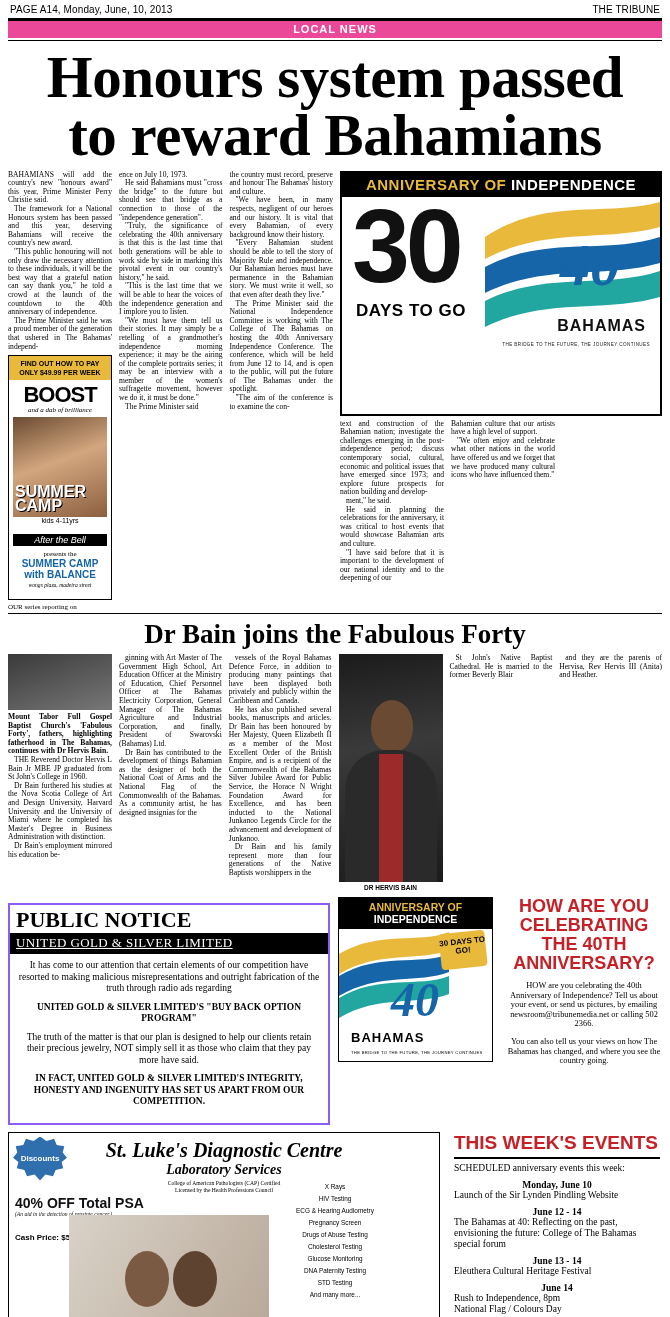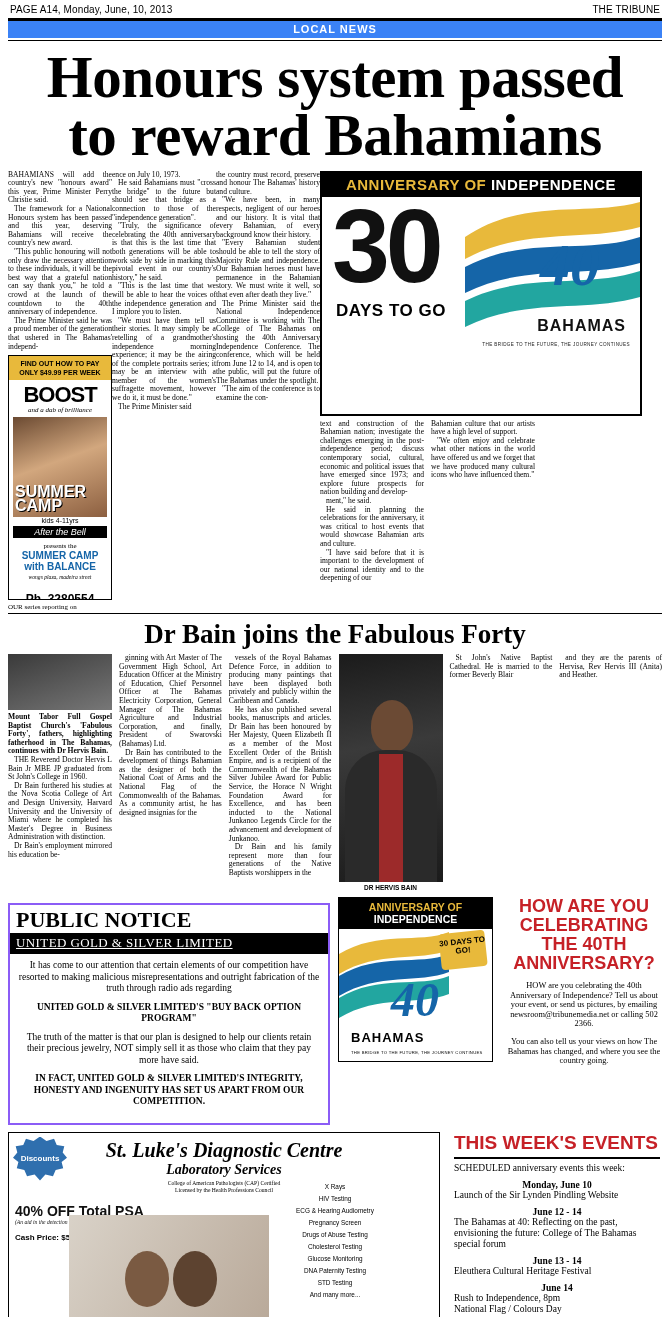--- a/index.html
+++ b/index.html
@@ -17,40 +17,40 @@
   
   .masthead {
     display:flex; justify-content:space-between; align-items:flex-end;
     font-size:10px; font-family:"Liberation Sans", sans-serif;
     padding:4px 2px 3px 2px;
   }
   .masthead .left { letter-spacing:0.1px; }
   .masthead .right { letter-spacing:0.1px; }
   .rule-thick { height:3px; background:#000; }
   .section-bar {
-    background:#3b82f6; color:#fff; text-align:center;
+    background:#ec4899; color:#fff; text-align:center;
     font-family:"Liberation Sans", sans-serif; font-weight:bold;
     font-size:11px; letter-spacing:1px; padding:2px 0 3px 0;
   }
   .rule-thin { height:1px; background:#000; margin-top:2px; }
 
   
   .headline {
     text-align:center;
     font-family:"Liberation Serif", serif;
     font-weight:bold;
     font-size:59px;
     line-height:0.98;
     letter-spacing:-0.5px;
     margin:8px 0 6px 0;
   }
   .hl2 { display:block; }
 
   
-  .story { display:flex; }
+  .story { display:flex; gap:7px; }
   .col { width:104px; }
   .col p {
     margin:0 0 0 0;
     font-size:7.6px;
     line-height:8.6px;
     text-align:justify;
     text-indent:6px;
     hyphens:auto;
   }
   .col p.first { text-indent:0; }
@@ -117,21 +117,21 @@
     background:linear-gradient(160deg,#6b4a32,#d2a77e 45%,#8c5f40);
     position:relative;
   }
   .boostad .photo .sc {
     position:absolute; left:2px; bottom:4px; color:#fff;
     font-family:"Liberation Sans", sans-serif; font-weight:bold;
     font-size:16px; line-height:14px; text-shadow:1px 1px 0 #000;
   }
   .boostad .after {
     background:#000; color:#fff; text-align:center; font-style:italic;
-    font-size:9px; padding:1px 0; margin:2px 4px 0 4px;
+    font-size:9px; padding:1px 0; margin:10px 4px 0 4px;
     font-family:"Liberation Sans", sans-serif;
   }
   .boostad .kids { text-align:center; font-size:7px; font-family:"Liberation Sans", sans-serif; }
   .boostad .presents { text-align:center; font-size:7px; margin-top:4px; }
   .boostad .sc2 {
     text-align:center; font-family:"Liberation Sans", sans-serif; font-weight:bold;
     font-size:10px; line-height:11px; color:#1565a8;
   }
   .boostad .wongs { text-align:center; font-size:5.6px; font-style:italic; margin-top:2px; }
   .boostad .phone {
@@ -248,21 +248,21 @@
   .luke .title {
     text-align:center; font-family:"Liberation Serif", serif; font-style:italic;
     font-weight:bold; font-size:20px; padding-top:6px;
   }
   .luke .subtitle {
     text-align:center; font-family:"Liberation Serif", serif; font-style:italic;
     font-weight:bold; font-size:14px;
   }
   .luke .cert { text-align:center; font-size:5.6px; line-height:7px; margin-top:2px; }
   .luke .psa {
-    position:absolute; left:6px; top:70px; font-family:"Liberation Sans", sans-serif;
+    position:absolute; left:6px; top:62px; font-family:"Liberation Sans", sans-serif;
     font-weight:bold; font-size:14px; color:#111;
   }
   .luke .psa small { display:block; font-weight:normal; font-size:5.6px; font-family:"Liberation Serif",serif; font-style:italic; }
   .luke .cash {
     position:absolute; left:6px; top:100px; font-family:"Liberation Sans", sans-serif;
     font-size:8px; font-weight:bold;
   }
   .luke .photo {
     position:absolute; left:60px; top:82px; width:200px; height:120px;
     background:linear-gradient(120deg,#d9d2c8,#b8a898);

